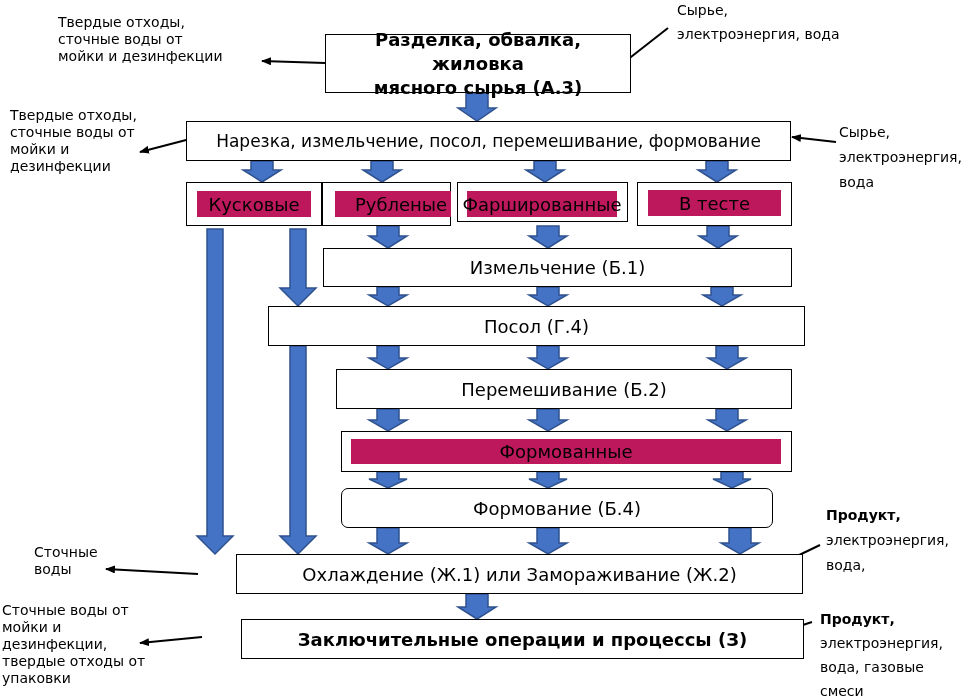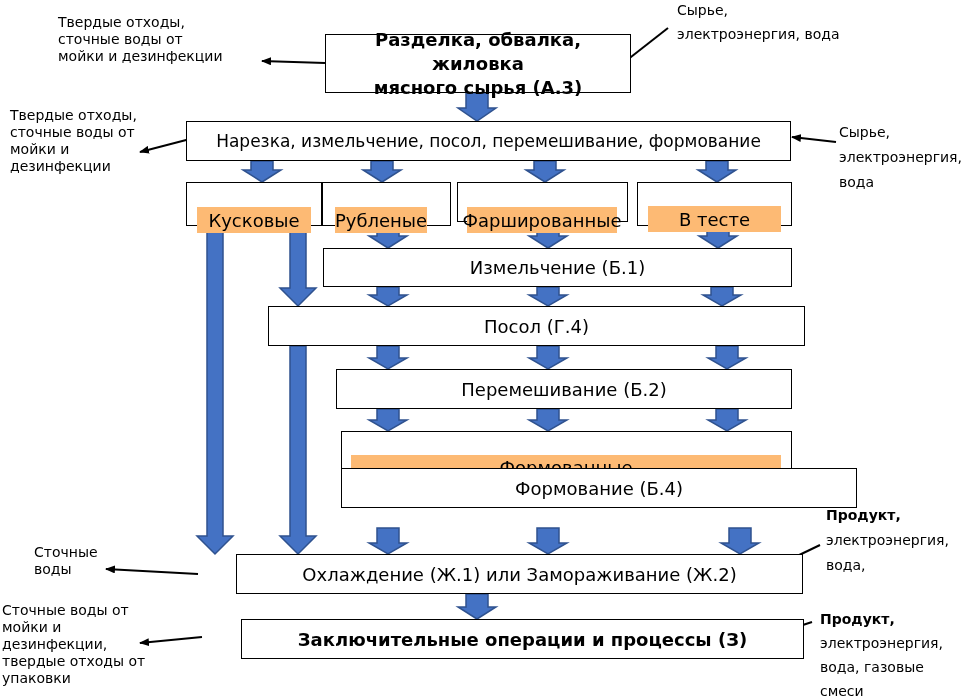--- a/index.html
+++ b/index.html
@@ -2,21 +2,21 @@
 <html><head>
 <meta charset="utf-8">
 <style>
   html, body { margin:0; padding:0; background:#ffffff; }
   body { width:978px; height:700px; position:relative; overflow:hidden;
          font-family:"DejaVu Sans","Liberation Sans",sans-serif; color:#000; }
   .box { position:absolute; background:#fff; border:1.5px solid #000; box-sizing:border-box;
          display:flex; align-items:center; justify-content:center; text-align:center; }
   .box span { display:block; }
   .bold { font-weight:bold; }
-  .inner-gray { background:#fdba74; display:flex; align-items:center; justify-content:center; position:absolute;margin-top:16px; }
+  .inner-gray { background:#be185d; display:flex; align-items:center; justify-content:center; position:absolute; }
   .lbl { position:absolute; font-size:14px; line-height:17px; }
   .lbl span { display:block; white-space:nowrap; }
   svg#arrows { position:absolute; left:0; top:0; width:978px; height:700px; pointer-events:none; }
   .t14 { font-size:18px; }
   .t17 { font-size:17px; }
 </style>
 </head>
 <body>
 
 <svg id="arrows" xmlns="http://www.w3.org/2000/svg">
@@ -71,21 +71,21 @@
 </div>
 
 <div class="box t17" style="left:186px;top:121px;width:605px;height:40px;">
   <span>Нарезка, измельчение, посол, перемешивание, формование</span>
 </div>
 
 <div class="box" style="left:186px;top:182px;width:136px;height:44px;">
   <div class="inner-gray t14" style="left:10px;top:8px;width:114px;height:26px;">Кусковые</div>
 </div>
 <div class="box" style="left:322px;top:182px;width:129px;height:44px;">
-  <div class="inner-gray t14" style="left:12px;top:8px;width:92px;height:26px;">Рубленые</div>
+  <div class="inner-gray t14" style="left:12px;top:8px;width:100px;height:26px;padding-left:16px;">Рубленые</div>
 </div>
 <div class="box" style="left:457px;top:182px;width:171px;height:40px;">
   <div class="inner-gray t14" style="left:9px;top:8px;width:150px;height:26px;">Фаршированные</div>
 </div>
 <div class="box" style="left:637px;top:182px;width:155px;height:44px;text-decoration:underline;">
   <div class="inner-gray t14" style="left:10px;top:7px;width:133px;height:26px;">В тесте</div>
 </div>
 
 <div class="box t14" style="left:323px;top:248px;width:469px;height:39px;">
   <span>Измельчение (Б.1)</span>
@@ -96,21 +96,21 @@
 </div>
 
 <div class="box t14" style="left:336px;top:369px;width:456px;height:40px;">
   <span>Перемешивание (Б.2)</span>
 </div>
 
 <div class="box" style="left:341px;top:431px;width:451px;height:41px;">
   <div class="inner-gray t14" style="left:9px;top:7px;width:430px;height:25px;">Формованные</div>
 </div>
 
-<div class="box t14" style="left:341px;top:468px;width:516px;height:40px;">
+<div class="box t14" style="left:341px;top:488px;width:432px;height:40px;border-radius:7px;">
   <span>Формование (Б.4)</span>
 </div>
 
 <div class="box t14" style="left:198px;top:554px;width:567px;height:40px;margin-left:38px;">
   <span>Охлаждение (Ж.1) или Замораживание (Ж.2)</span>
 </div>
 
 <div class="box bold t14" style="left:194px;top:619px;width:563px;height:40px;margin-left:47px;">
   <span>Заключительные операции и процессы (З)</span>
 </div>

